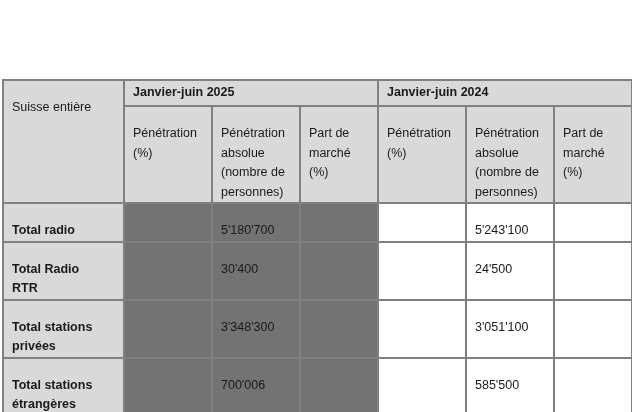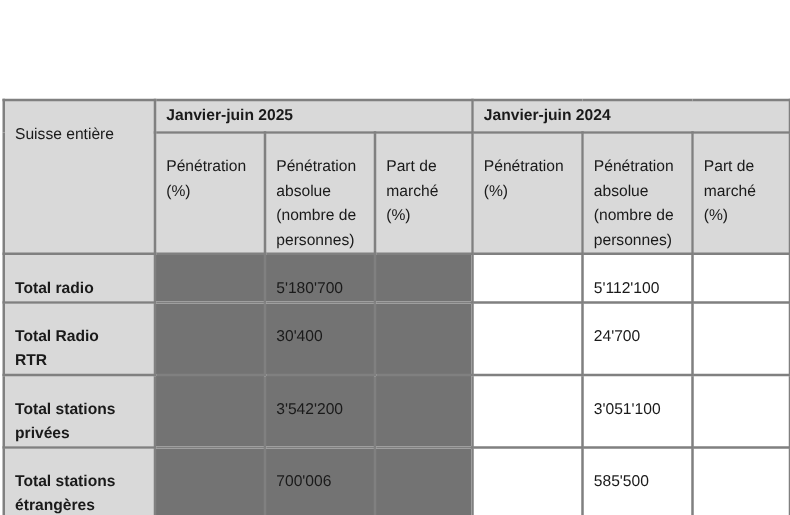--- a/index.html
+++ b/index.html
@@ -97,44 +97,44 @@
     </tr>
 
     <tr style="height:25px">
       <td class="lbl">
         <div>Total radio</div>
       </td>
       <td class="c25"></td>
       <td class="c25">5'180'700</td>
       <td class="c25"></td>
       <td class="c24"></td>
-      <td class="c24">5'112'100</td>
+      <td class="c24">5'243'100</td>
       <td class="c24"></td>
     </tr>
 
     <tr style="height:41px">
       <td class="lbl">
         <div>Total Radio</div>
         <div>RTR</div>
       </td>
       <td class="c25"></td>
       <td class="c25">30'400</td>
       <td class="c25"></td>
       <td class="c24"></td>
-      <td class="c24">24'700</td>
+      <td class="c24">24'500</td>
       <td class="c24"></td>
     </tr>
 
     <tr style="height:41px">
       <td class="lbl">
         <div>Total stations</div>
         <div>privées</div>
       </td>
       <td class="c25"></td>
-      <td class="c25">3'542'200</td>
+      <td class="c25">3'348'300</td>
       <td class="c25"></td>
       <td class="c24"></td>
       <td class="c24">3'051'100</td>
       <td class="c24"></td>
     </tr>
 
     <tr style="height:41px">
       <td class="lbl">
         <div>Total stations</div>
         <div>étrangères</div>

